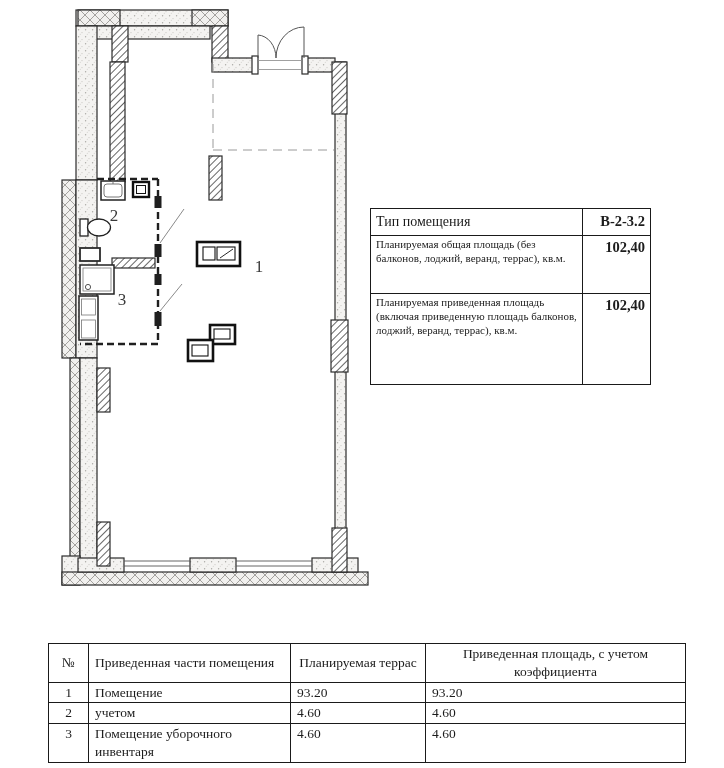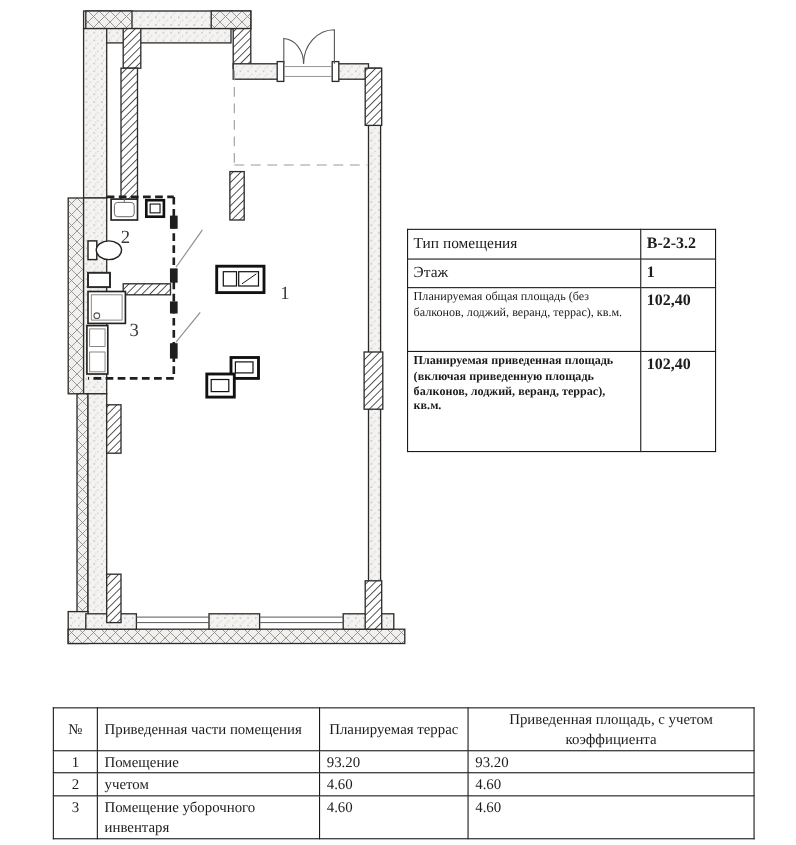--- a/index.html
+++ b/index.html
@@ -6,26 +6,26 @@
   body{width:724px;height:768px;overflow:hidden;}
   .stage{position:relative;width:724px;height:768px;font-family:"Liberation Serif",serif;color:#1c1c1c;background:#fff;}
   svg.plan{position:absolute;left:0;top:0;}
 
   table{border-collapse:collapse;position:absolute;background:#fff;table-layout:fixed;}
 
   
   .info-table{left:370px;top:208px;width:281px;}
   .info-table td{border:1.6px solid #1a1a1a;padding:2px 5px;font-size:11px;line-height:1.25;vertical-align:top;}
   .info-table td.ilabel{width:201px;white-space:pre-line;}
-  .info-table td.ivalue{text-align:left;font-weight:bold;font-size:14.5px;}
+  .info-table td.ivalue{text-align:right;font-weight:bold;font-size:14.5px;}
   .ir0 td{height:20px;} .ir0 td.ilabel,.ir1 td.ilabel{font-size:14px;padding-top:4px;margin-left:13px;}
   .ir0 td.ivalue,.ir1 td.ivalue{padding-top:3px;}
   .ir1 td{height:19px;}
   .ir2 td{height:53px;}
-  .ir3 td{height:86px;font-weight:bold;}
+  .ir3 td{height:86px;}
 
   
   .rooms-table{left:48px;top:643px;width:637px;}
   .rooms-table th,.rooms-table td{border:1.6px solid #1a1a1a;font-weight:normal;font-size:13.5px;line-height:1.32;padding:1px 6px;background:#fff;}
   .rooms-table th{vertical-align:middle;text-align:center;height:33px;}
   .rooms-table th.h-name{text-align:left;}
   .rooms-table td{vertical-align:top;}
   .rooms-table td.c-num{text-align:center;}
   .rooms-table td.c-name{text-align:left;margin-top:20px;}
   .rooms-table td.c-val{text-align:left;}
@@ -179,24 +179,20 @@
       <text x="122" y="305">3</text>
     </g>
   </svg>
 
   <table class="info-table">
     <tbody>
         <tr class="ir0">
           <td class="ilabel">Тип помещения</td>
           <td class="ivalue">В-2-3.2</td>
         </tr>
-        <tr class="ir1">
-          <td class="ilabel">Этаж</td>
-          <td class="ivalue">1</td>
-        </tr>
         <tr class="ir2">
           <td class="ilabel">Планируемая общая площадь (без балконов, лоджий, веранд, террас), кв.м.</td>
           <td class="ivalue">102,40</td>
         </tr>
         <tr class="ir3">
           <td class="ilabel">Планируемая приведенная площадь
 (включая приведенную площадь балконов, лоджий, веранд, террас), кв.м.</td>
           <td class="ivalue">102,40</td>
         </tr>
       </tbody>

